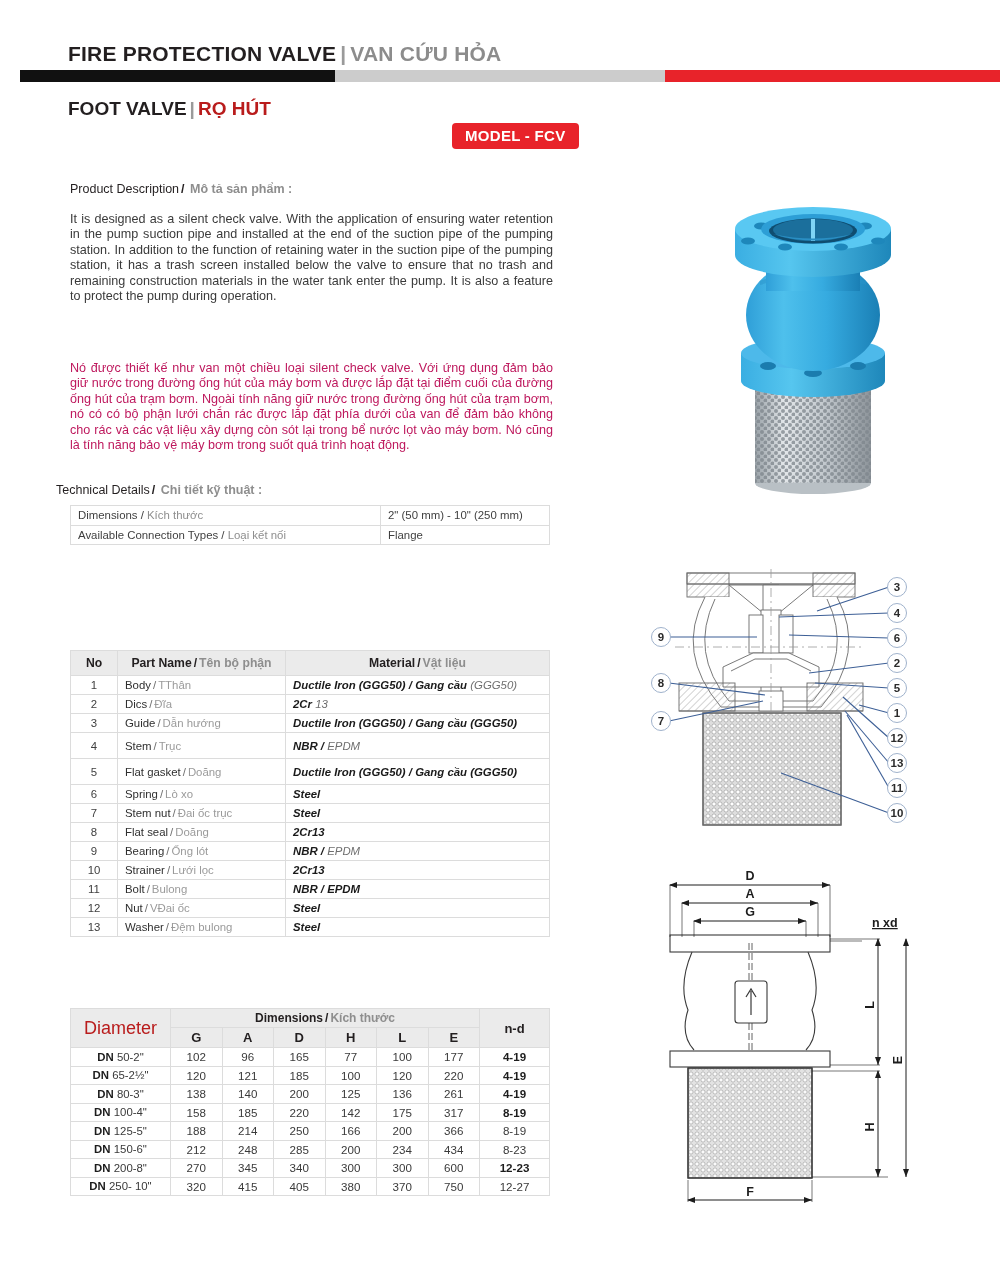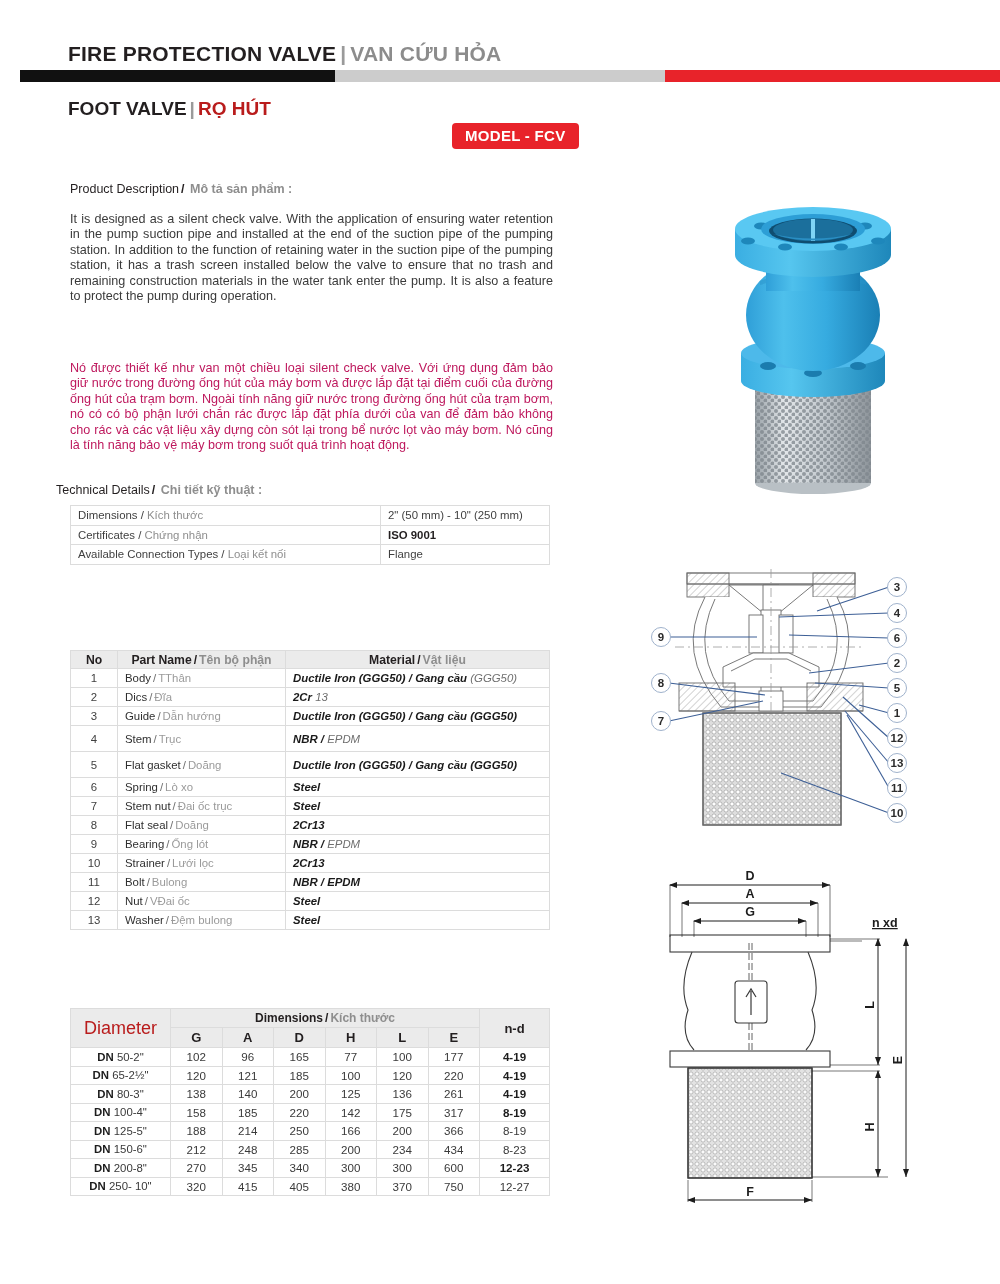--- a/index.html
+++ b/index.html
@@ -78,21 +78,21 @@
   #tech-table .en { color:#3f3f3f; }
   #tech-table .sl { color:#3f3f3f; }
   #tech-table .vi { color:#8e8e8e; }
   #tech-table td.v { color:#3f3f3f; }
   #tech-table td.v.b { font-weight:bold; color:#231f20; }
 
   
   #parts-table { left:70px; top:650px; width:480px; }
   #parts-table th {
     background:#ebebeb; border:1px solid #dcdcdc;
-    font-size:12.2px; height:18px; padding:1px 6px;
+    font-size:12.2px; height:25px; padding:1px 6px;
     vertical-align:middle;
   }
   #parts-table th .en { color:#231f20; font-weight:bold; }
   #parts-table th .sl { color:#231f20; font-weight:bold; padding:0 2px; }
   #parts-table th .vi { color:#8e8e8e; font-weight:bold; }
   #parts-table td {
     border:1px solid #dcdcdc;
     font-size:11.4px; height:19px; padding:1px 7px;
     vertical-align:middle; color:#3f3f3f;
   }
@@ -166,24 +166,20 @@
 <div class="sec-head" id="tech-head">
   <span class="en">Technical Details</span><span class="sl">/</span>
   <span class="vi">Chi tiết kỹ thuật :</span>
 </div>
 
 <table id="tech-table">
   <tbody id="tech-body">
       <tr>
         <td class="k"><span class="en">Dimensions </span><span class="sl">/ </span><span class="vi">Kích thước</span></td>
         <td class="v">2" (50 mm) -  10" (250 mm)</td>
-      </tr>
-      <tr>
-        <td class="k"><span class="en">Certificates </span><span class="sl">/ </span><span class="vi">Chứng nhận</span></td>
-        <td class="v b">ISO 9001</td>
       </tr>
       <tr>
         <td class="k"><span class="en">Available Connection Types </span><span class="sl">/ </span><span class="vi">Loại kết nối</span></td>
         <td class="v">Flange</td>
       </tr>
     </tbody>
 </table>
 
 <table id="parts-table">
   <thead>

